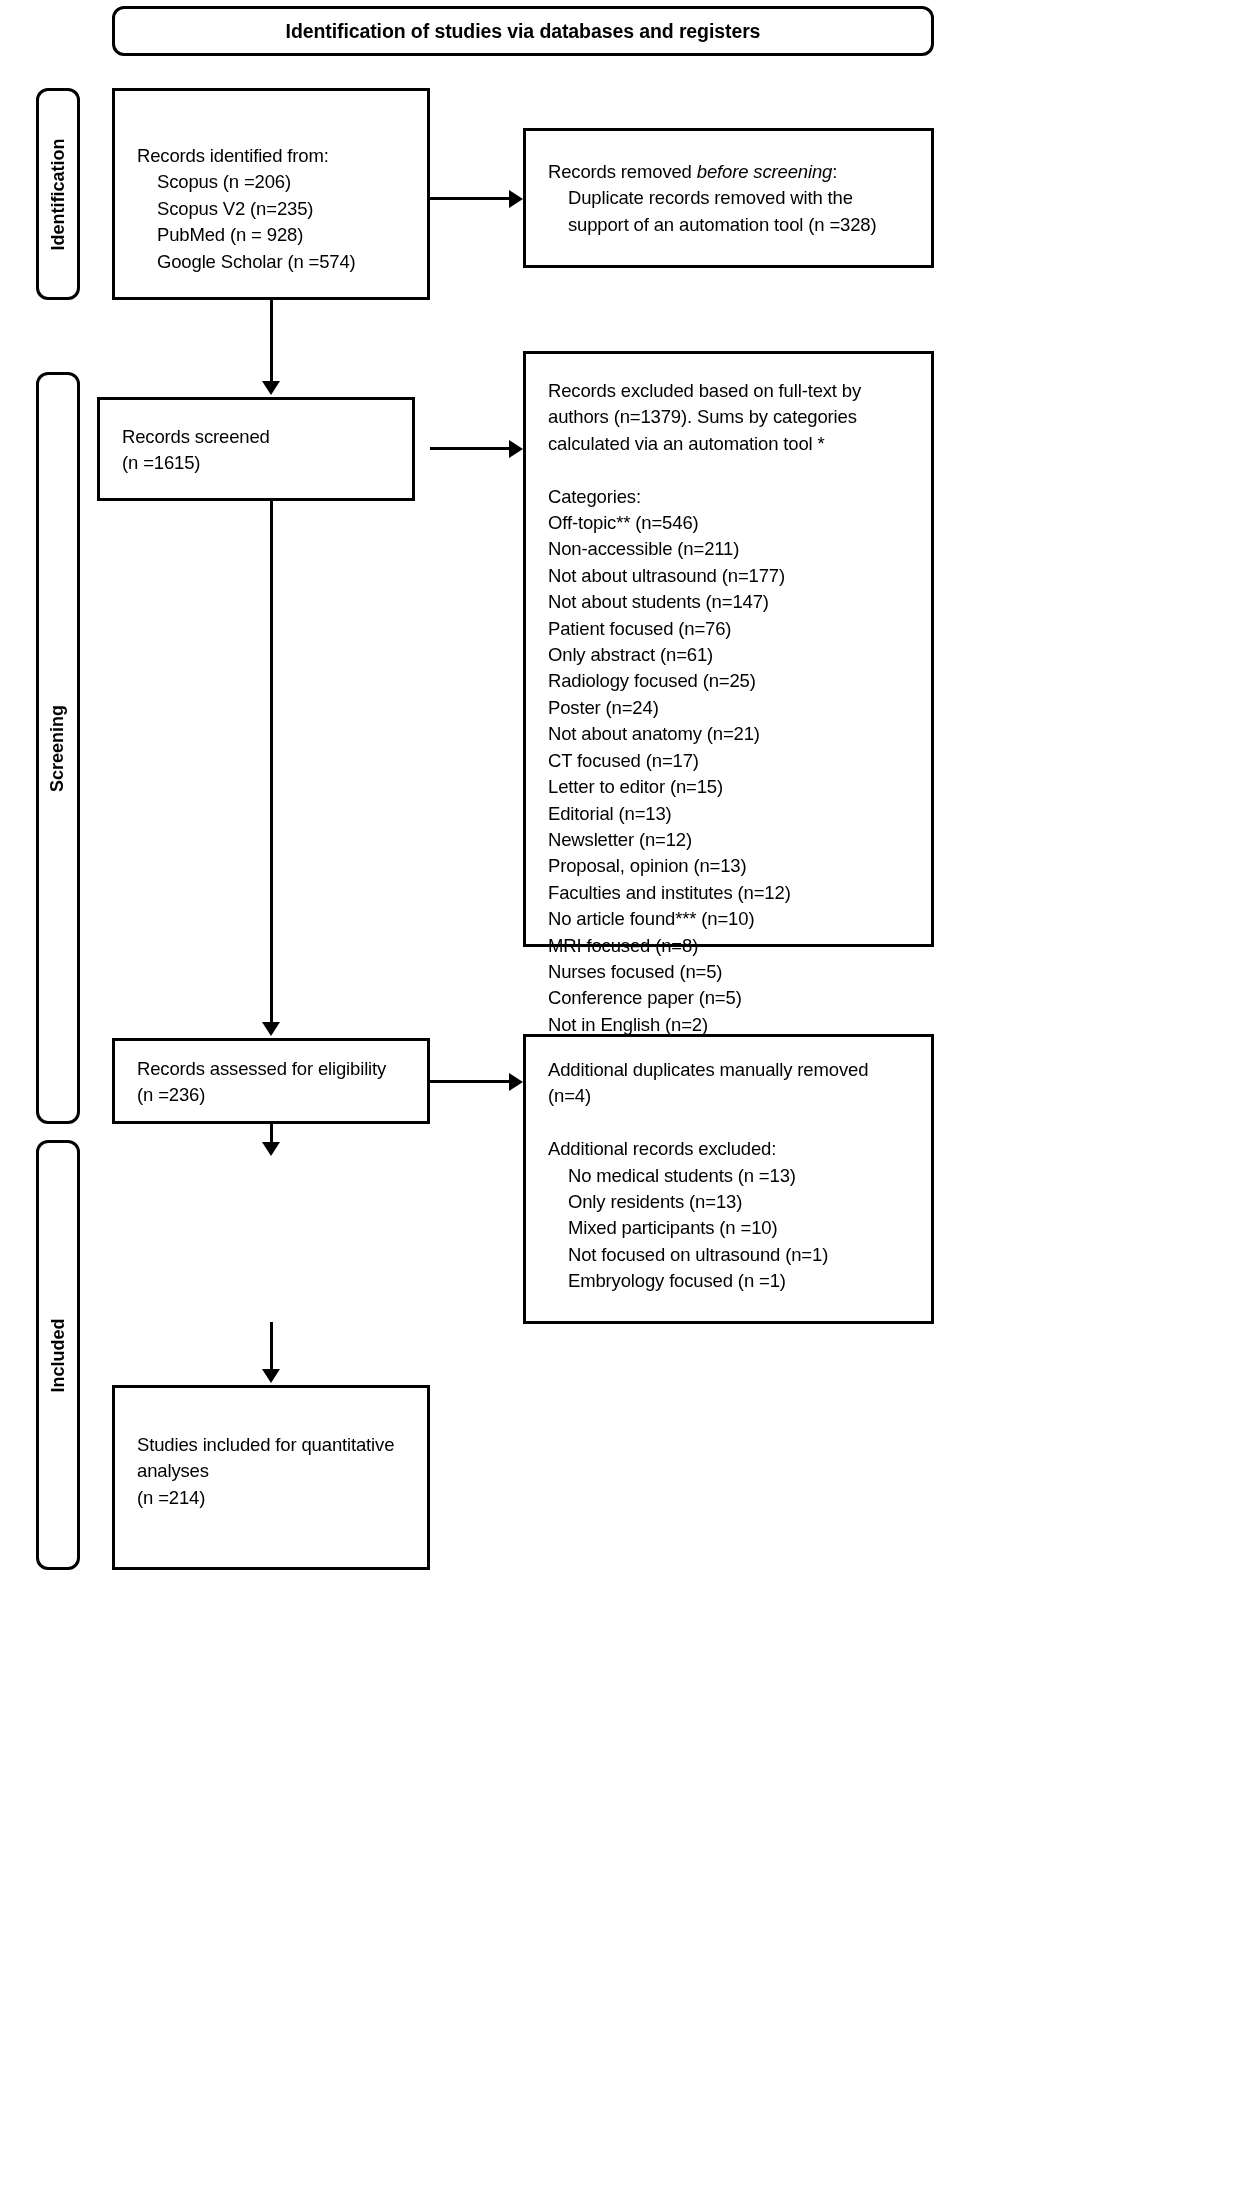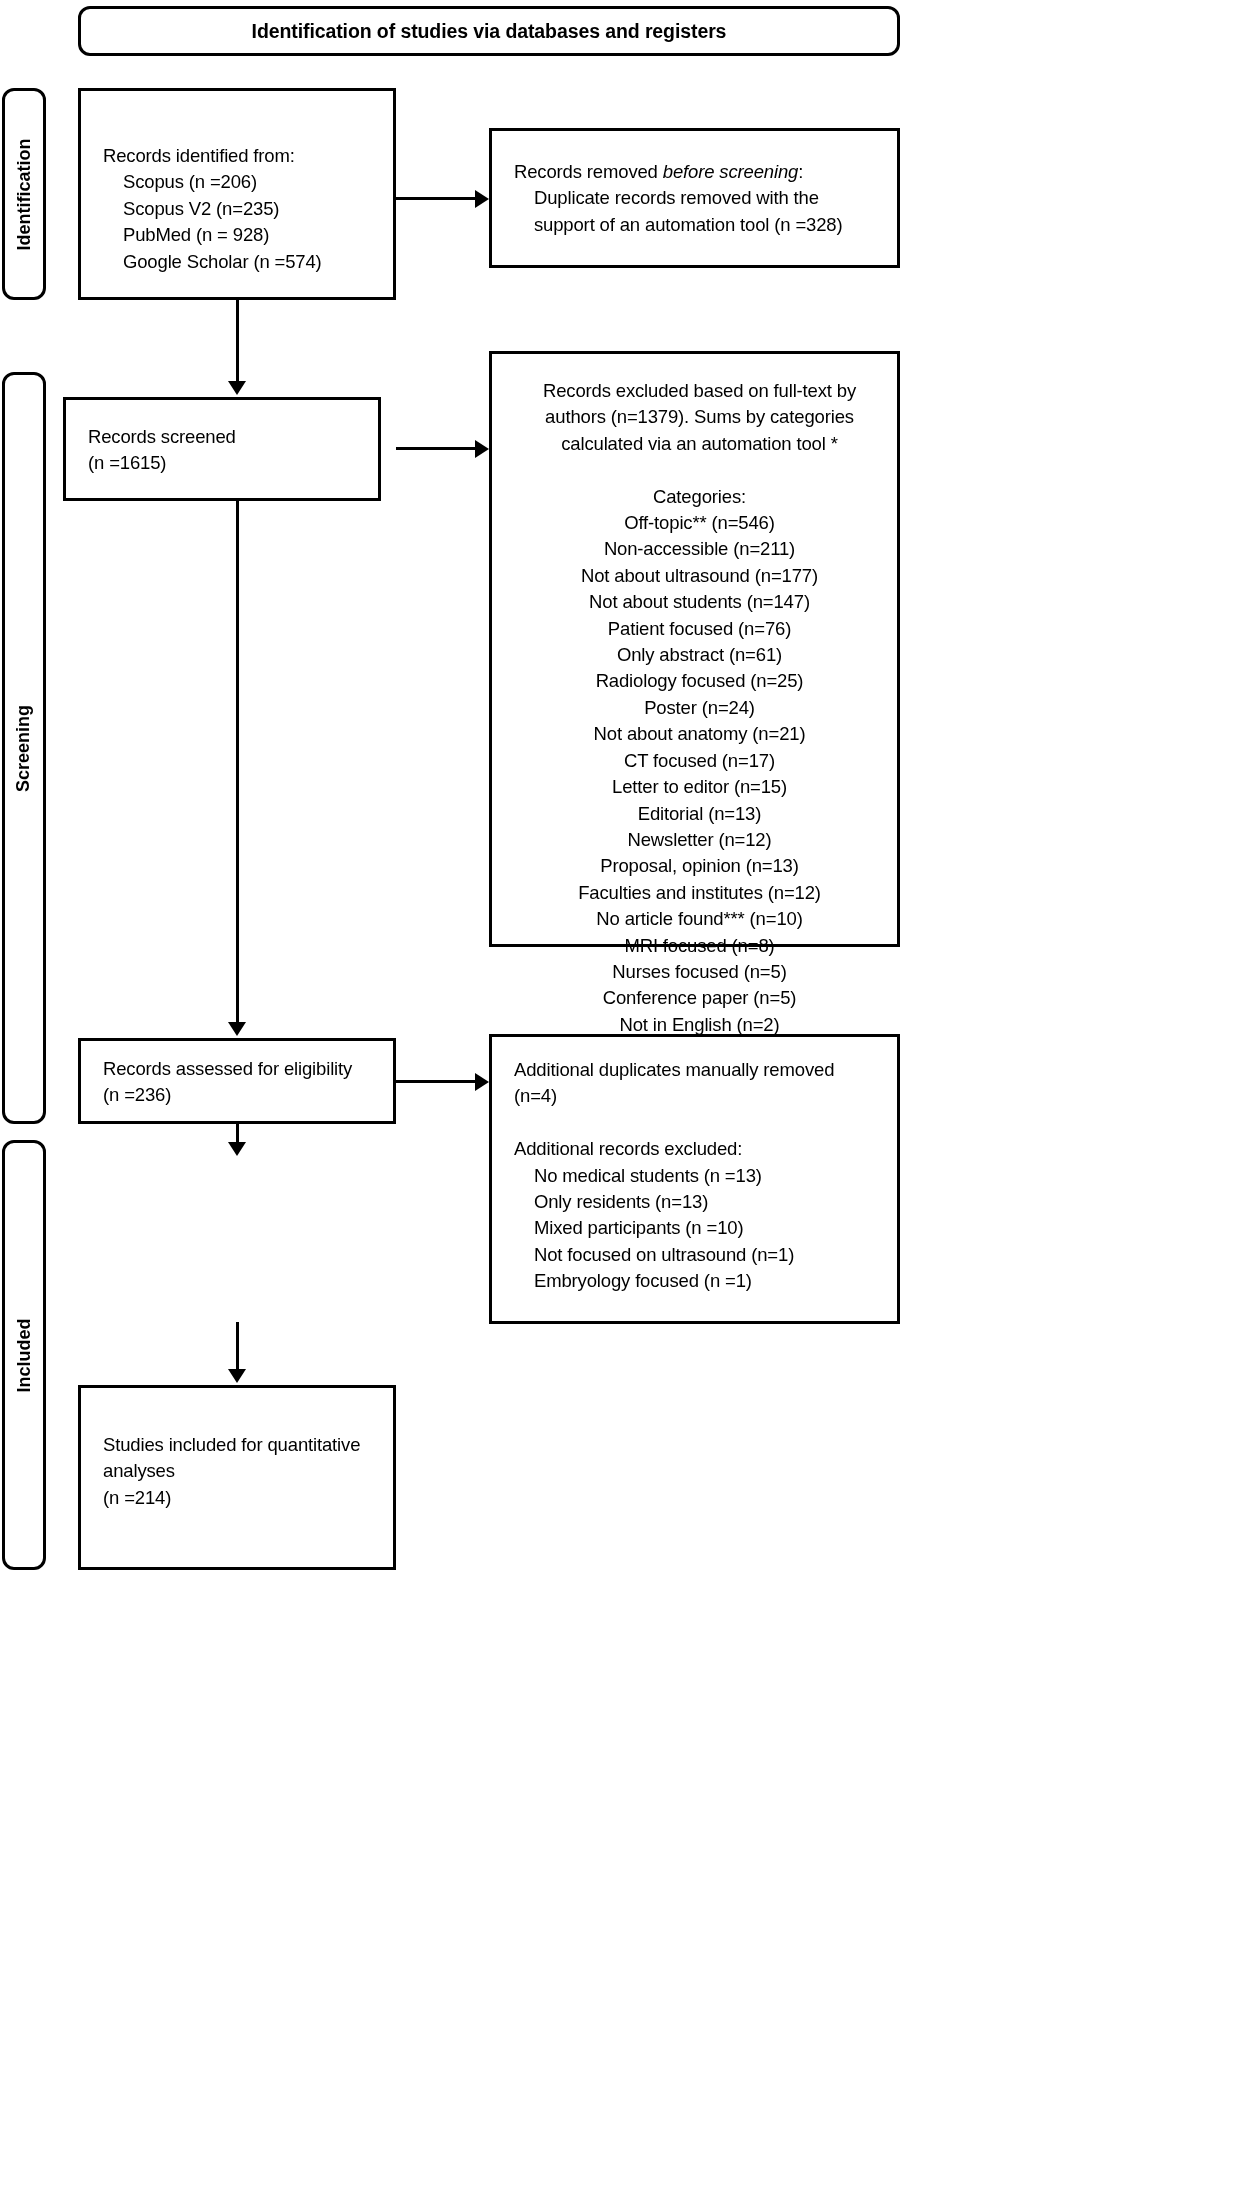--- a/index.html
+++ b/index.html
@@ -8,21 +8,21 @@
     background: #ffffff;
   }
   body {
     width: 1256px;
     height: 2185px;
     font-family: "Liberation Sans", sans-serif;
     color: #000000;
     position: relative;
     overflow: hidden;
   }
-  .canvas { position: relative; width: 1003px; height: 2185px; }
+  .canvas { position: relative; width: 1003px; height: 2185px; margin-left: 34px; }
 
   
   .title-banner {
     position: absolute;
     left: 78px; top: 6px;
     width: 822px; height: 50px;
     border: 3px solid #000;
     border-radius: 12px;
     display: flex; align-items: center; justify-content: center;
     background: #fff;
@@ -76,21 +76,21 @@
   #box-identified      { left: 78px;  top: 88px;   width: 318px; height: 212px; padding-left: 13px; }
   #box-identified .txt { top: 52px; }
 
   #box-removed         { left: 489px; top: 128px;  width: 411px; height: 140px; }
   #box-removed .txt    { top: 28px; }
 
   #box-screened        { left: 63px;  top: 397px;  width: 318px; height: 104px; padding-left: 7px; }
   #box-screened .txt   { top: 24px; }
 
   #box-excluded        { left: 489px; top: 351px;  width: 411px; height: 596px; }
-  #box-excluded .txt   { top: 24px; text-align: center; }
+  #box-excluded .txt   { top: 24px; }
 
   #box-eligibility     { left: 78px;  top: 1038px; width: 318px; height: 86px; }
   #box-eligibility .txt{ top: 15px; }
 
   #box-addl-excluded      { left: 489px; top: 1034px; width: 411px; height: 290px; padding-left: 27px; }
   #box-addl-excluded .txt { top: 20px; }
 
   #box-included-review      { left: 78px;  top: 1158px; width: 318px; height: 164px; }
   #box-included-review .txt { top: 55px; }
 

